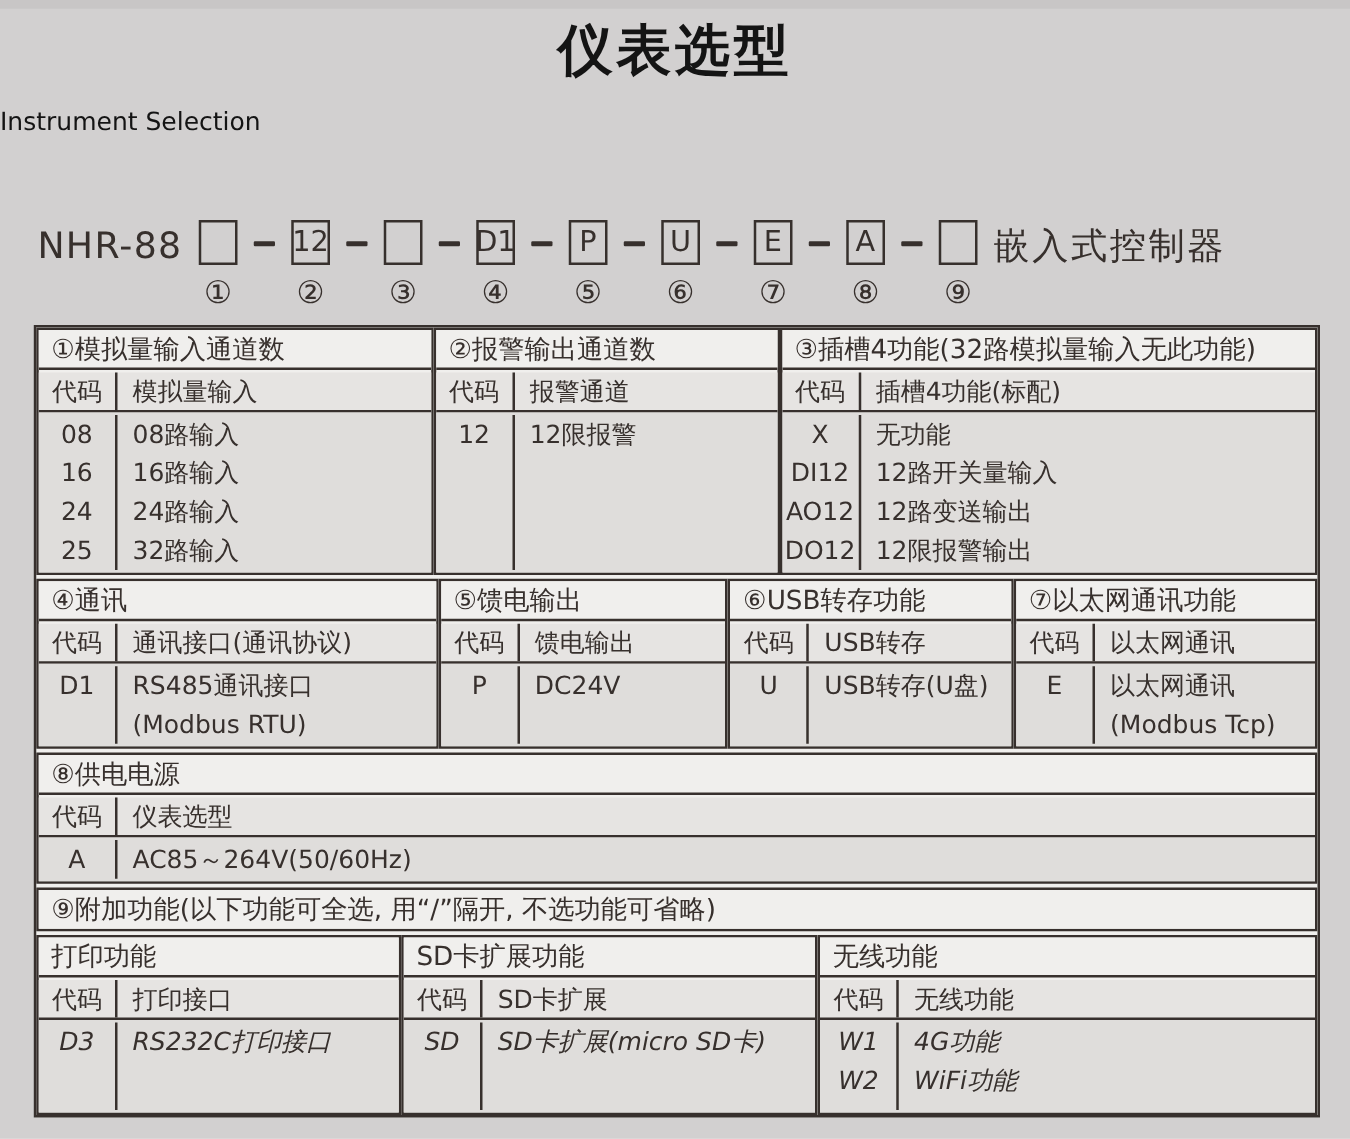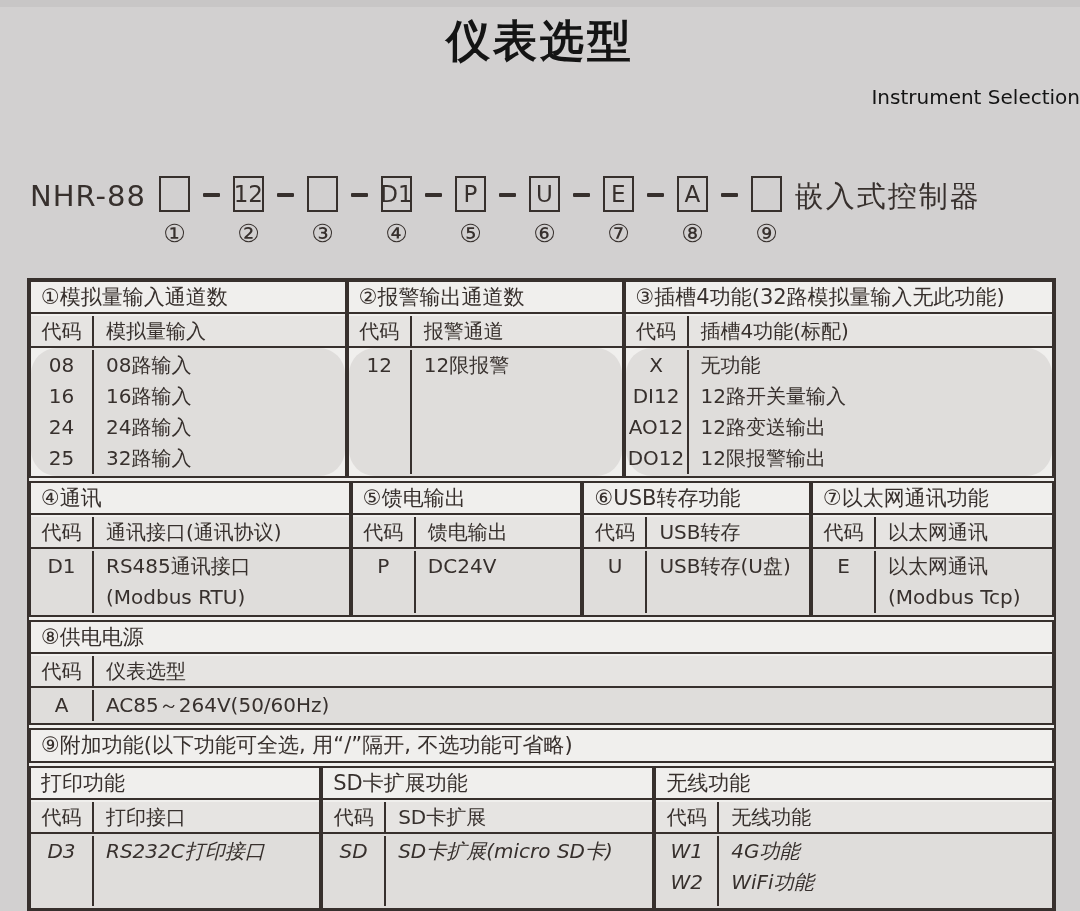--- a/index.html
+++ b/index.html
@@ -17,21 +17,21 @@
     background:var(--page);
     font-family:"DejaVu Sans","Liberation Sans",sans-serif;
     color:var(--dark);
   }
   .topstrip{height:7px;background:var(--strip);}
   .page-title{
     text-align:center;font-size:44px;font-weight:bold;color:var(--ink);
     margin-top:6px;letter-spacing:3px;line-height:56px;
   }
   .page-subtitle{
-    text-align:right;font-size:20px;color:var(--ink);
+    text-align:left;font-size:20px;color:var(--ink);
     margin-top:17px;line-height:22px;
   }
   
   .model-row{
     display:flex;align-items:flex-start;
     margin:68px 0 0 30px;gap:13px;
   }
   .model-prefix,.model-suffix{
     font-size:29px;line-height:40px;letter-spacing:1px;white-space:nowrap;
   }
@@ -42,21 +42,21 @@
     display:flex;align-items:center;justify-content:center;
     font-size:23px;line-height:1;
   }
   .mnum{margin-top:9px;font-size:25px;line-height:26px;}
   .dash{
     width:17px;height:4px;background:var(--dark);
     margin-top:17px;border-radius:1px;flex:none;
   }
   
   .selection{
-    margin:31px 24px 0 27px;
+    margin:13px 24px 0 27px;
     border:2px solid var(--dark);
     background:var(--light);
   }
   .band{display:flex;}
   .band.gap{margin-top:3px;}
   .section{
     border:2px solid var(--dark);
     background:var(--light);
     display:flex;flex-direction:column;
   }
@@ -69,21 +69,21 @@
   .section.title-only .sec-title{border-bottom:none;height:31px;}
   .sec-grid{margin-top:2px;flex:1;display:flex;flex-direction:column;}
   .row{display:flex;}
   .row.head{border-bottom:2px solid var(--dark);background:var(--colhead);}
   .row.body{flex:1;background:var(--bodybg);padding-top:2px;padding-bottom:2px;}
   .cell{font-size:20px;}
   .cell.code{width:63px;flex:none;border-right:2px solid var(--dark);text-align:center;}
   .cell.label{flex:1;padding-left:12px;min-width:0;}
   .row.head .cell{height:30px;line-height:30px;white-space:nowrap;overflow:hidden;}
   .line{height:31px;line-height:31px;white-space:nowrap;}
-  .b1 .row.body{min-height:126px;border-radius:26px;}
+  .b1 .row.body{min-height:126px;}
   .b2 .row.body{min-height:66px;}
   .b3 .row.body{min-height:31px;}
   .b4 .row.body{min-height:74px;font-style:italic;}
 </style>
 </head>
 <body>
 
 <div class="topstrip"></div>
 
 <div class="page-title">仪表选型</div>

